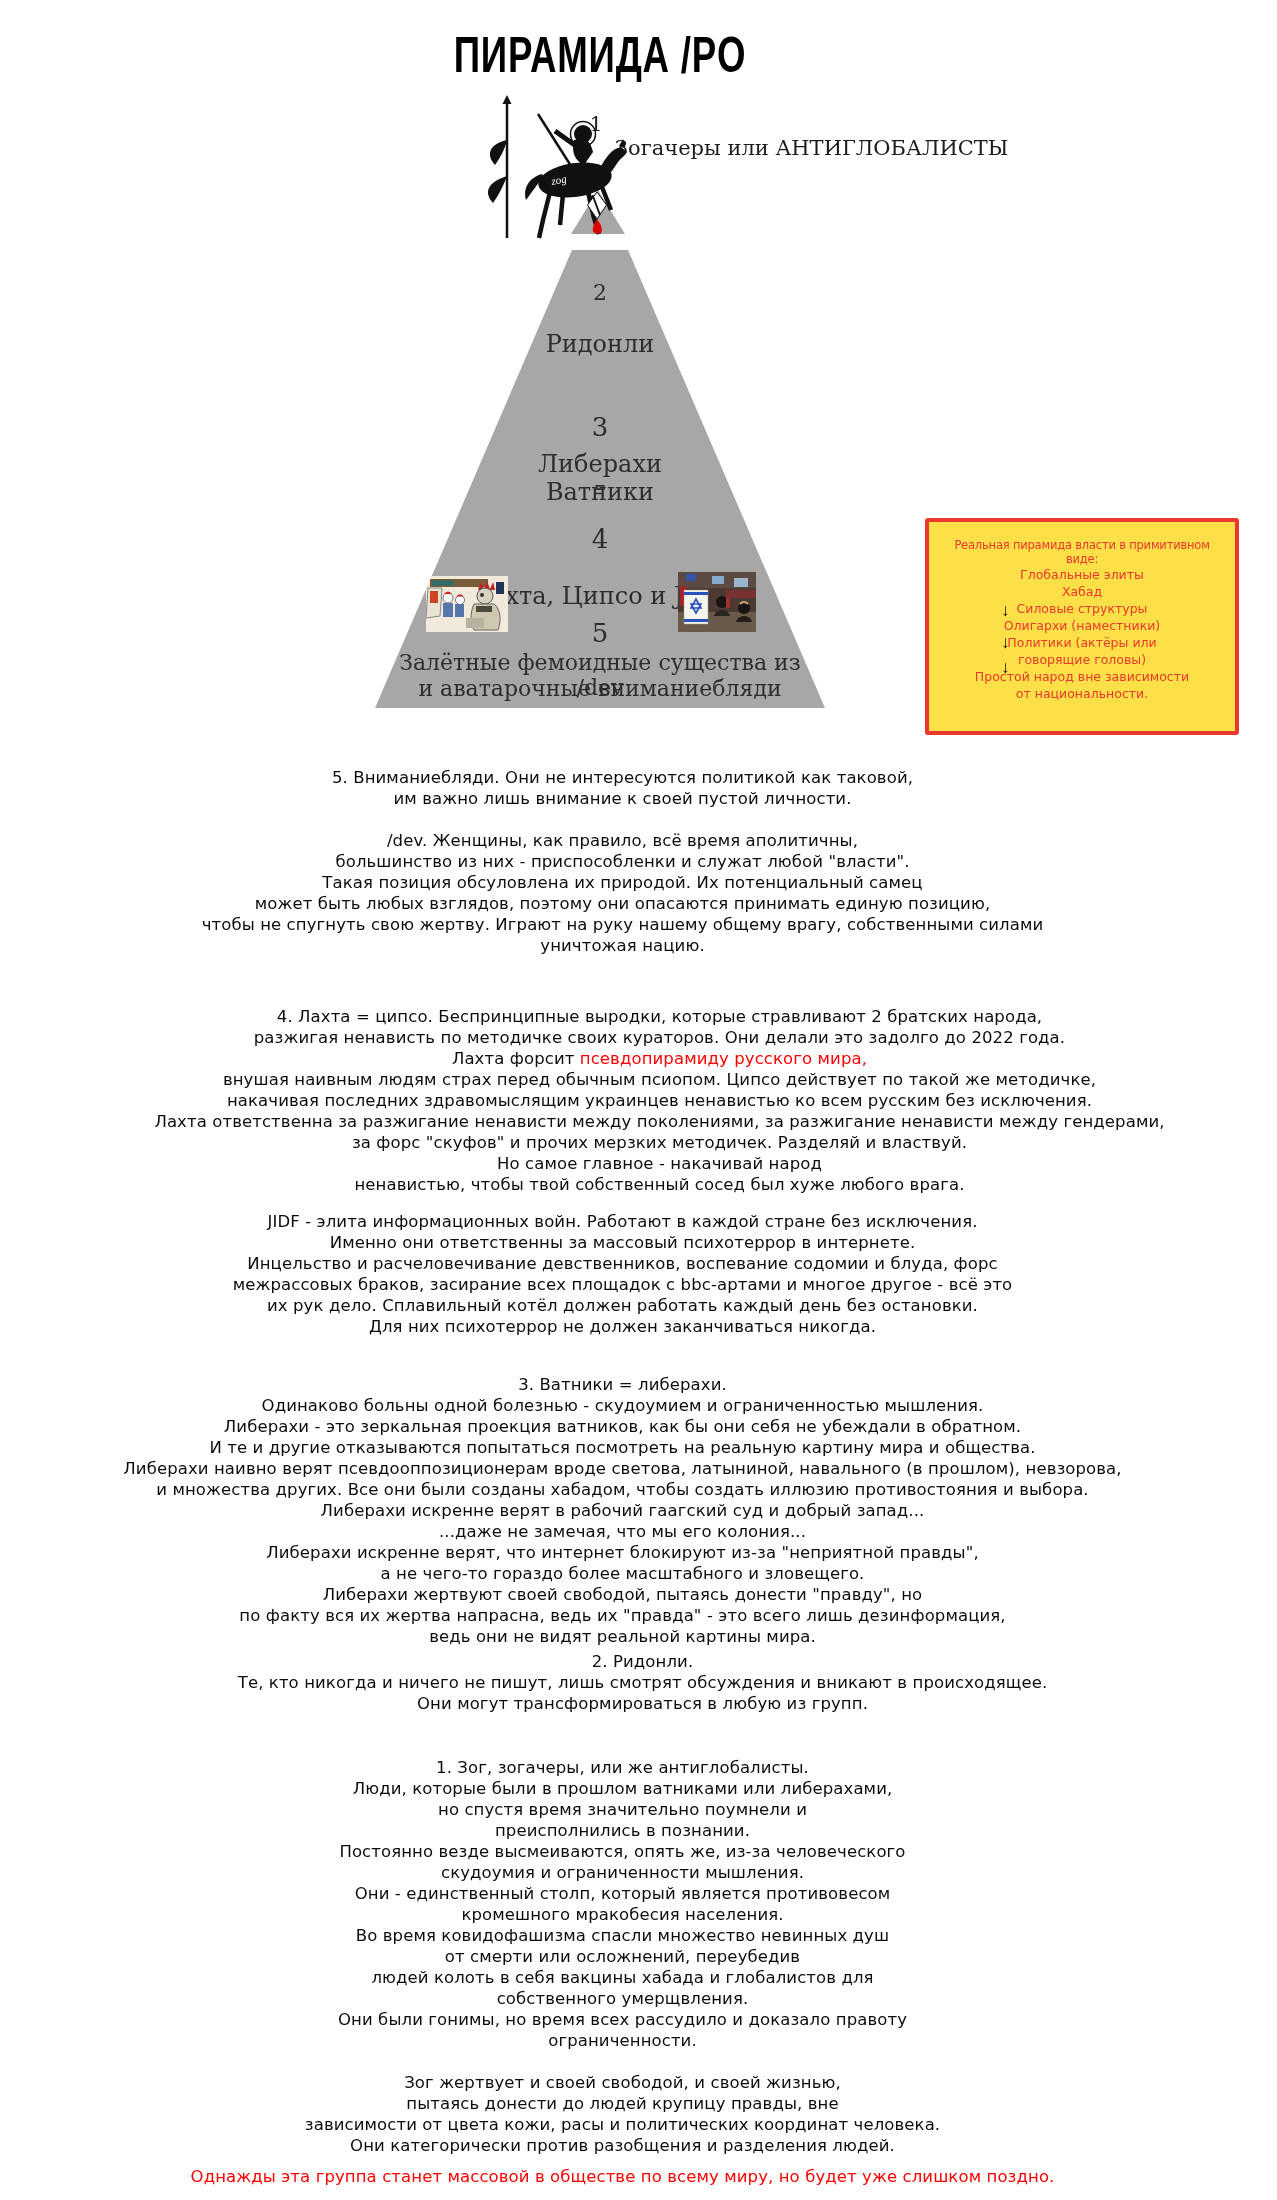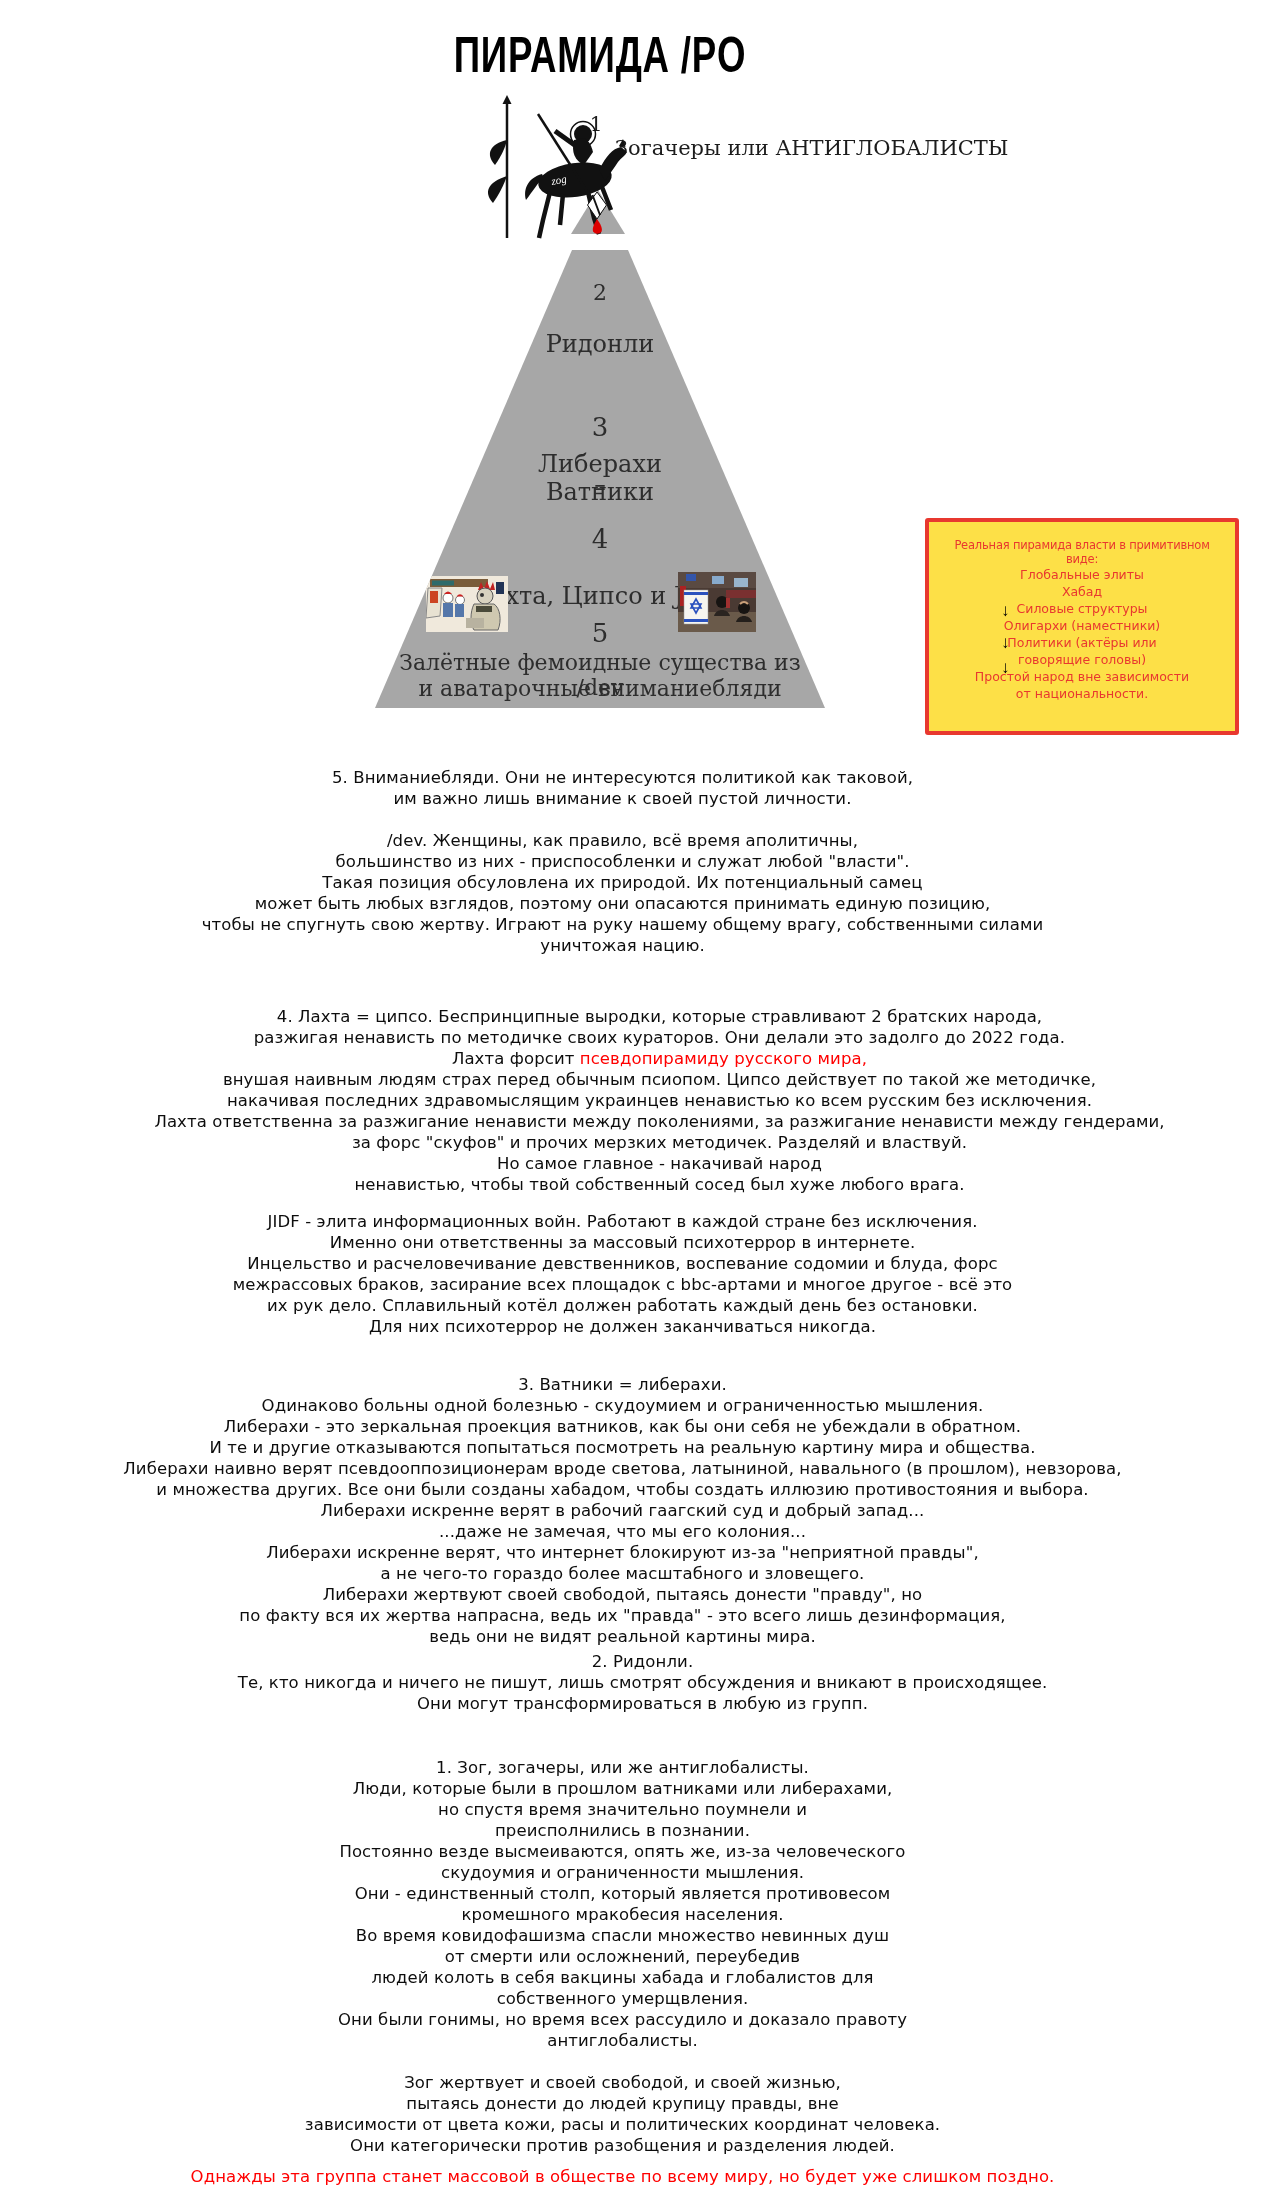--- a/index.html
+++ b/index.html
@@ -237,20 +237,20 @@
     <div class="tline">преисполнились в познании.</div>
     <div class="tline">Постоянно везде высмеиваются, опять же, из-за человеческого</div>
     <div class="tline">скудоумия и ограниченности мышления.</div>
     <div class="tline">Они - единственный столп, который является противовесом</div>
     <div class="tline">кромешного мракобесия населения.</div>
     <div class="tline">Во время ковидофашизма спасли множество невинных душ</div>
     <div class="tline">от смерти или осложнений, переубедив</div>
     <div class="tline">людей колоть в себя вакцины хабада и глобалистов для</div>
     <div class="tline">собственного умерщвления.</div>
     <div class="tline">Они были гонимы, но время всех рассудило и доказало правоту</div>
-    <div class="tline">антиглобалисты.</div>
+    <div class="tline">ограниченности.</div>
     <div class="tline blank"></div>
     <div class="tline">Зог жертвует и своей свободой, и своей жизнью,</div>
     <div class="tline">пытаясь донести до людей крупицу правды, вне</div>
     <div class="tline">зависимости от цвета кожи, расы и политических координат человека.</div>
     <div class="tline">Они категорически против разобщения и разделения людей.</div>
   </div>
 <div class="abs tsec final-line">Однажды эта группа станет массовой в обществе по всему миру, но будет уже слишком поздно.</div>
 
 </body></html>

